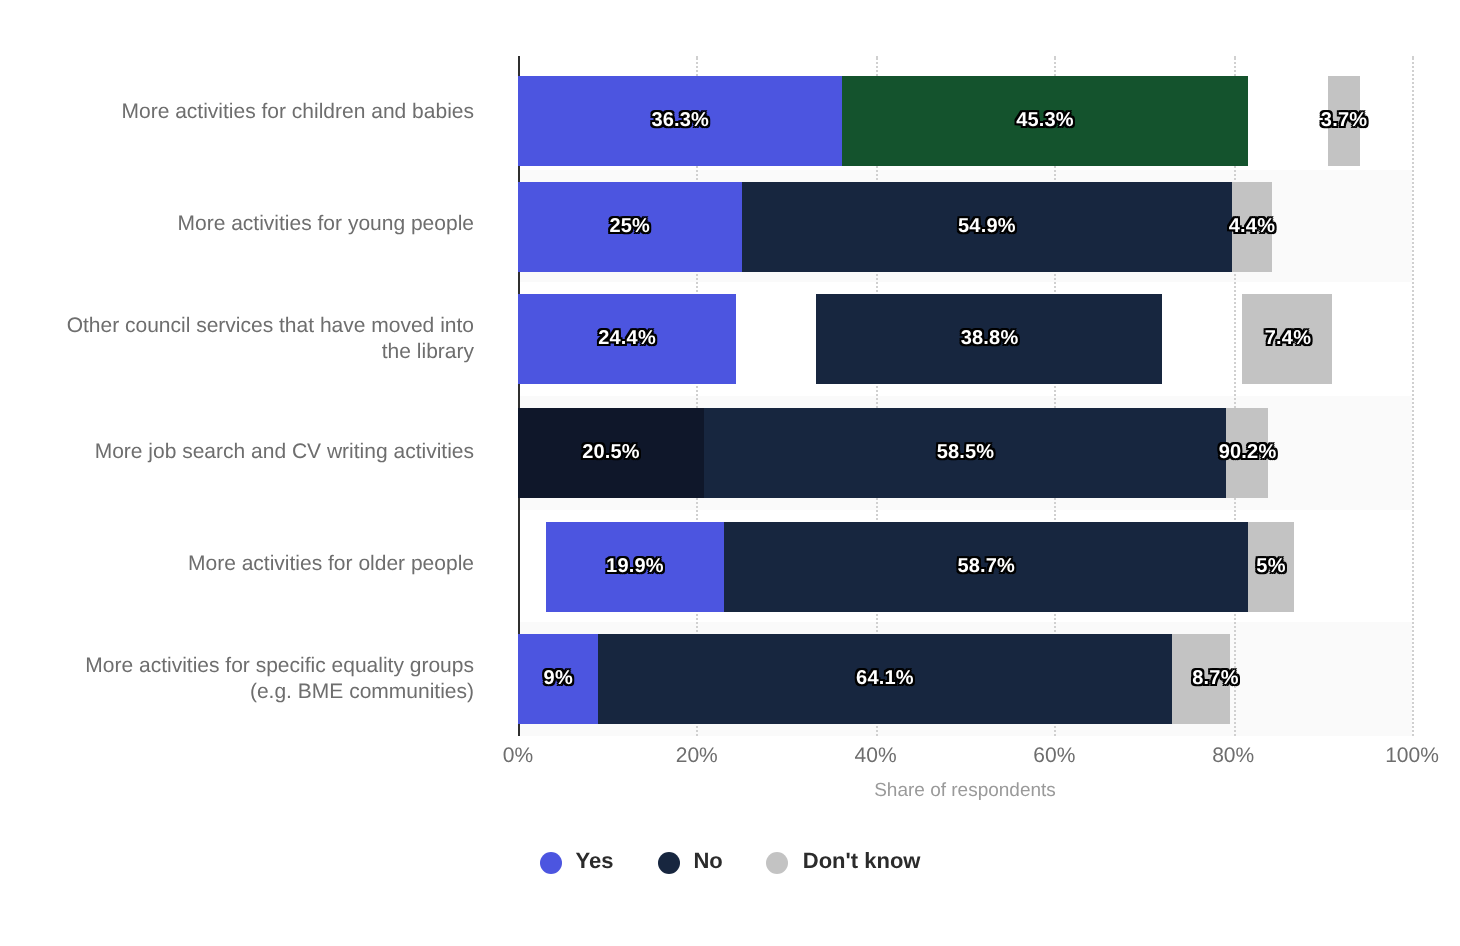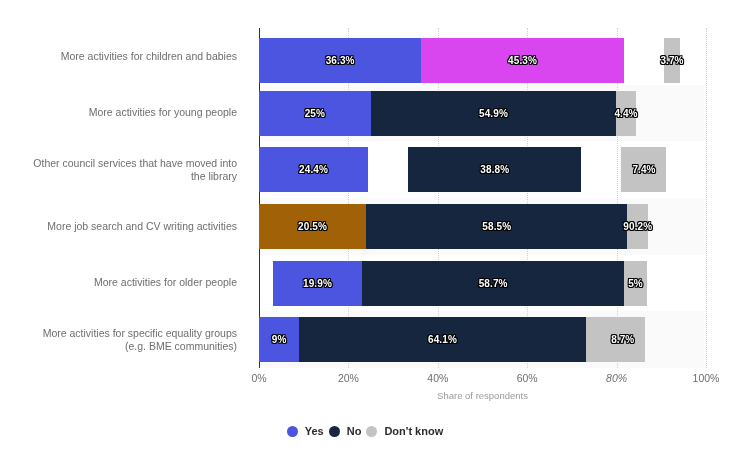--- a/index.html
+++ b/index.html
@@ -141,21 +141,21 @@
 
   
   .legend {
     position: absolute;
     left: 0;
     top: 425px;
     width: 730px;
     display: flex;
     align-items: center;
     justify-content: center;
-    gap: 5px;
+    gap: 22px;
   }
   .legend-item {
     display: flex;
     align-items: center;
     gap: 7px;
   }
   .legend-dot {
     width: 11px;
     height: 11px;
     border-radius: 50%;
@@ -206,21 +206,21 @@
         <div class="gridline" style="left: 178.8px;"></div>
         <div class="gridline" style="left: 268.2px;"></div>
         <div class="gridline" style="left: 357.6px;"></div>
         <div class="gridline" style="left: 447px;"></div>
       </div>
     <div class="rows">
         <div class="row" style="top: 10px;">
           <div class="seg" style="width: 162.261px; background: rgb(76, 85, 224);">
             <span class="seg-label">36.3%</span>
           </div>
-          <div class="seg" style="width: 202.491px; background: #d946ef;">
+          <div class="seg" style="width: 202.491px; background: #14532d;">
             <span class="seg-label">45.3%</span>
           </div>
           <div class="seg dk" style="width: 16.539px; background: rgb(195, 195, 195); margin-left: 40px;">
             <span class="seg-label">3.7%</span>
           </div>
         </div>
         <div class="row" style="top: 62.5px;">
           <div class="seg" style="width: 111.75px; background: rgb(76, 85, 224);">
             <span class="seg-label">25%</span>
           </div>
@@ -236,21 +236,21 @@
             <span class="seg-label">24.4%</span>
           </div>
           <div class="seg" style="width: 173.436px; background: rgb(23, 38, 63);">
             <span class="seg-label">38.8%</span>
           </div>
           <div class="seg dk" style="width: 45px; background: rgb(195, 195, 195);">
             <span class="seg-label">7.4%</span>
           </div>
         </div>
         <div class="row" style="top: 175.833px;">
-          <div class="seg" style="width: 107px; background: #a16207;">
+          <div class="seg" style="width: 93px; background: #0f172a;">
             <span class="seg-label">20.5%</span>
           </div>
           <div class="seg" style="width: 261.495px; background: rgb(23, 38, 63);">
             <span class="seg-label">58.5%</span>
           </div>
           <div class="seg dk" style="width: 20.562px; background: rgb(195, 195, 195);">
             <span class="seg-label">90.2%</span>
           </div>
         </div>
         <div class="row" style="top: 232.5px; padding-left: 14px;">
@@ -264,33 +264,33 @@
             <span class="seg-label">5%</span>
           </div>
         </div>
         <div class="row" style="top: 289.167px;">
           <div class="seg" style="width: 40.23px; background: rgb(76, 85, 224);">
             <span class="seg-label">9%</span>
           </div>
           <div class="seg" style="width: 286.527px; background: rgb(23, 38, 63);">
             <span class="seg-label">64.1%</span>
           </div>
-          <div class="seg dk" style="width: 59px; background: rgb(195, 195, 195); padding-left: 15px;">
+          <div class="seg dk" style="width: 29px; background: rgb(195, 195, 195); padding-left: 15px;">
             <span class="seg-label">8.7%</span>
           </div>
         </div>
       </div>
   </div>
 
   <div class="xaxis">
       <div class="xtick" style="left: 0px;">0%</div>
       <div class="xtick" style="left: 89.4px;">20%</div>
       <div class="xtick" style="left: 178.8px;">40%</div>
       <div class="xtick" style="left: 268.2px;">60%</div>
-      <div class="xtick" style="left: 357.6px; font-style: italic;">80%</div>
+      <div class="xtick" style="left: 357.6px;">80%</div>
       <div class="xtick" style="left: 447px;">100%</div>
     </div>
 
   <div class="xaxis-title">Share of respondents</div>
 
   <div class="legend">
       <div class="legend-item">
         <span class="legend-dot" style="background: rgb(76, 85, 224);"></span>
         <span class="legend-text">Yes</span>
       </div>

